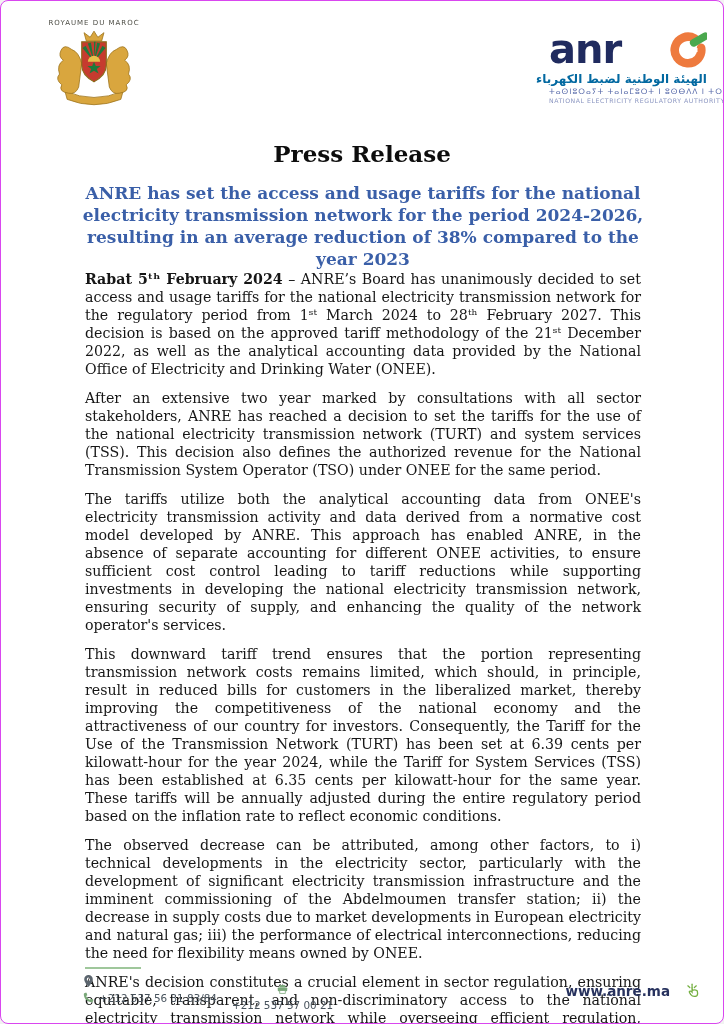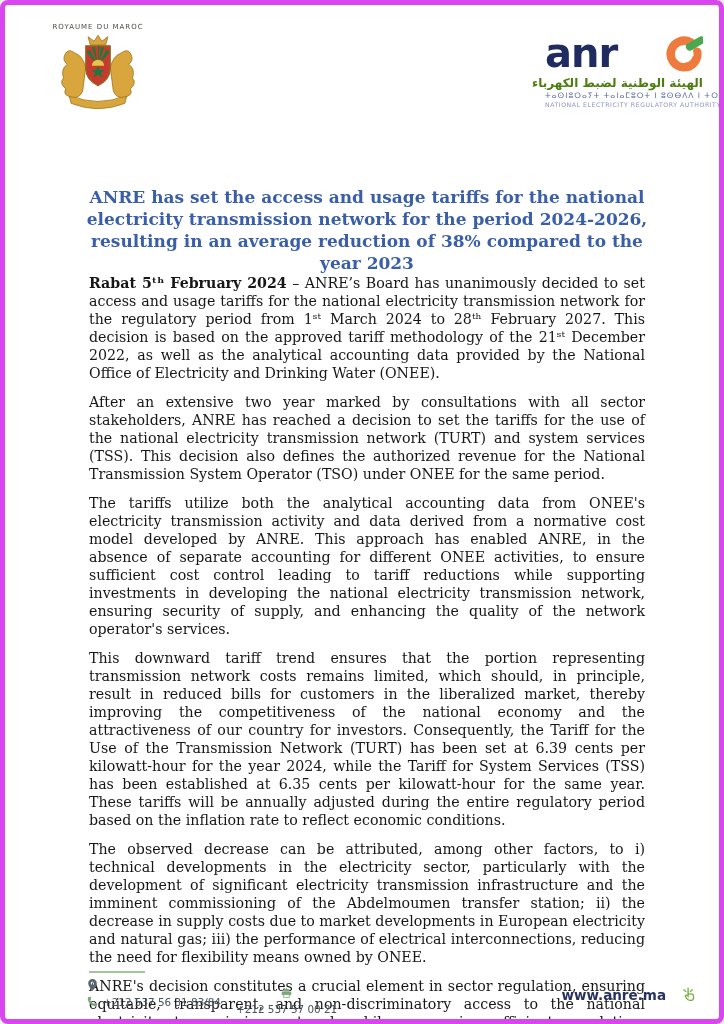--- a/index.html
+++ b/index.html
@@ -1,18 +1,18 @@
 <!DOCTYPE html>
 <html><head>
 <meta charset="utf-8">
 <style>
   html,body { margin:0; padding:0; background:#f2f2f2; }
   .page {
     position:relative; width:724px; height:1024px; margin:0 auto;
-    background:#ffffff; border:5px solid #d946ef; border-radius:8px;
+    background:#ffffff; border:1px solid #d946ef; border-radius:8px;
     box-sizing:border-box; overflow:hidden;
     font-family:"DejaVu Serif","Liberation Serif",serif;
   }
 
   
   .header-left { position:absolute; left:34px; top:18px; width:118px; text-align:center; }
   .kingdom-label {
     font-family:"DejaVu Sans","Liberation Sans",sans-serif;
     font-size:7px; letter-spacing:1px; color:#4c4c44; white-space:nowrap;
   }
@@ -20,21 +20,21 @@
 
   .header-right { position:absolute; right:16px; top:26px; width:158px; text-align:center; }
   .anre-word { display:flex; align-items:center; justify-content:space-between; height:44px; }
   .anre-anr {
     font-family:"DejaVu Sans","Liberation Sans",sans-serif;
     font-weight:bold; font-size:40px; line-height:40px; letter-spacing:-1px; color:#202b5f;
   }
   .anre-e-svg { margin-left:1px; margin-top:2px; }
   .anre-arabic {
     font-family:"DejaVu Sans",sans-serif; direction:rtl;
-    font-size:12px; font-weight:bold; color:#4d7c0f; margin-top:1px; white-space:nowrap;
+    font-size:12px; font-weight:bold; color:#0369a1; margin-top:1px; white-space:nowrap;
   }
   .anre-tifinagh {
     font-family:"DejaVu Sans",sans-serif;
     font-size:7.5px; color:#5a6cab; letter-spacing:1px; margin-top:1px; white-space:nowrap;
   }
   .anre-english {
     font-family:"DejaVu Sans","Liberation Sans",sans-serif;
     font-size:6.2px; color:#8a95c0; letter-spacing:0.55px; margin-top:1px; white-space:nowrap;
   }
 
@@ -116,20 +116,21 @@
         <path d="M 27 7.9 A 14 14 0 1 0 33.8 17.6" fill="none" stroke="#ee7a3e" stroke-width="9" stroke-linecap="round"></path>
         <line x1="12" y1="20" x2="30" y2="20" stroke="#ffffff" stroke-width="4"></line>
         <line x1="26" y1="12.5" x2="38" y2="5.5" stroke="#4aa84e" stroke-width="8" stroke-linecap="round"></line>
       </svg>
     </div>
     <div class="anre-arabic">الهيئة الوطنية لضبط الكهرباء</div>
     <div class="anre-tifinagh">ⵜⴰⵙⵏⵓⵔⴰⵢⵜ ⵜⴰⵏⴰⵎⵓⵔⵜ ⵏ ⵓⵙⴱⴷⴷ ⵏ ⵜⵔⵉⵙⵉⵜⵉ</div>
     <div class="anre-english">NATIONAL ELECTRICITY REGULATORY AUTHORITY</div>
   </div>
 
+  <div class="doc-title">Press Release</div>
   <div class="doc-subtitle">ANRE has set the access and usage tariffs for the national electricity transmission network for the period 2024-2026, resulting in an average reduction of 38% compared to the year 2023</div>
 
   <div class="content">
     <p><span class="lead">Rabat 5ᵗʰ February 2024</span><span> – ANRE’s Board has unanimously decided to set access and usage tariffs for the national electricity transmission network for the regulatory period from 1ˢᵗ March 2024 to 28ᵗʰ February 2027. This decision is based on the approved tariff methodology of the 21ˢᵗ December 2022, as well as the analytical accounting data provided by the National Office of Electricity and Drinking Water (ONEE).</span></p>
     <p><span>After an extensive two year marked by consultations with all sector stakeholders, ANRE has reached a decision to set the tariffs for the use of the national electricity transmission network (TURT) and system services (TSS). This decision also defines the authorized revenue for the National Transmission System Operator (TSO) under ONEE for the same period.</span></p>
     <p><span>The tariffs utilize both the analytical accounting data from ONEE's electricity transmission activity and data derived from a normative cost model developed by ANRE. This approach has enabled ANRE, in the absence of separate accounting for different ONEE activities, to ensure sufficient cost control leading to tariff reductions while supporting investments in developing the national electricity transmission network, ensuring security of supply, and enhancing the quality of the network operator's services.</span></p>
     <p><span>This downward tariff trend ensures that the portion representing transmission network costs remains limited, which should, in principle, result in reduced bills for customers in the liberalized market, thereby improving the competitiveness of the national economy and the attractiveness of our country for investors. Consequently, the Tariff for the Use of the Transmission Network (TURT) has been set at 6.39 cents per kilowatt-hour for the year 2024, while the Tariff for System Services (TSS) has been established at 6.35 cents per kilowatt-hour for the same year. These tariffs will be annually adjusted during the entire regulatory period based on the inflation rate to reflect economic conditions.</span></p>
     <p><span>The observed decrease can be attributed, among other factors, to i) technical developments in the electricity sector, particularly with the development of significant electricity transmission infrastructure and the imminent commissioning of the Abdelmoumen transfer station; ii) the decrease in supply costs due to market developments in European electricity and natural gas; iii) the performance of electrical interconnections, reducing the need for flexibility means owned by ONEE.</span></p>
     <p><span>ANRE's decision constitutes a crucial element in sector regulation, ensuring equitable, transparent, and non-discriminatory access to the national electricity transmission network while overseeing efficient regulation, particularly from an economic standpoint.</span></p>
   </div>

